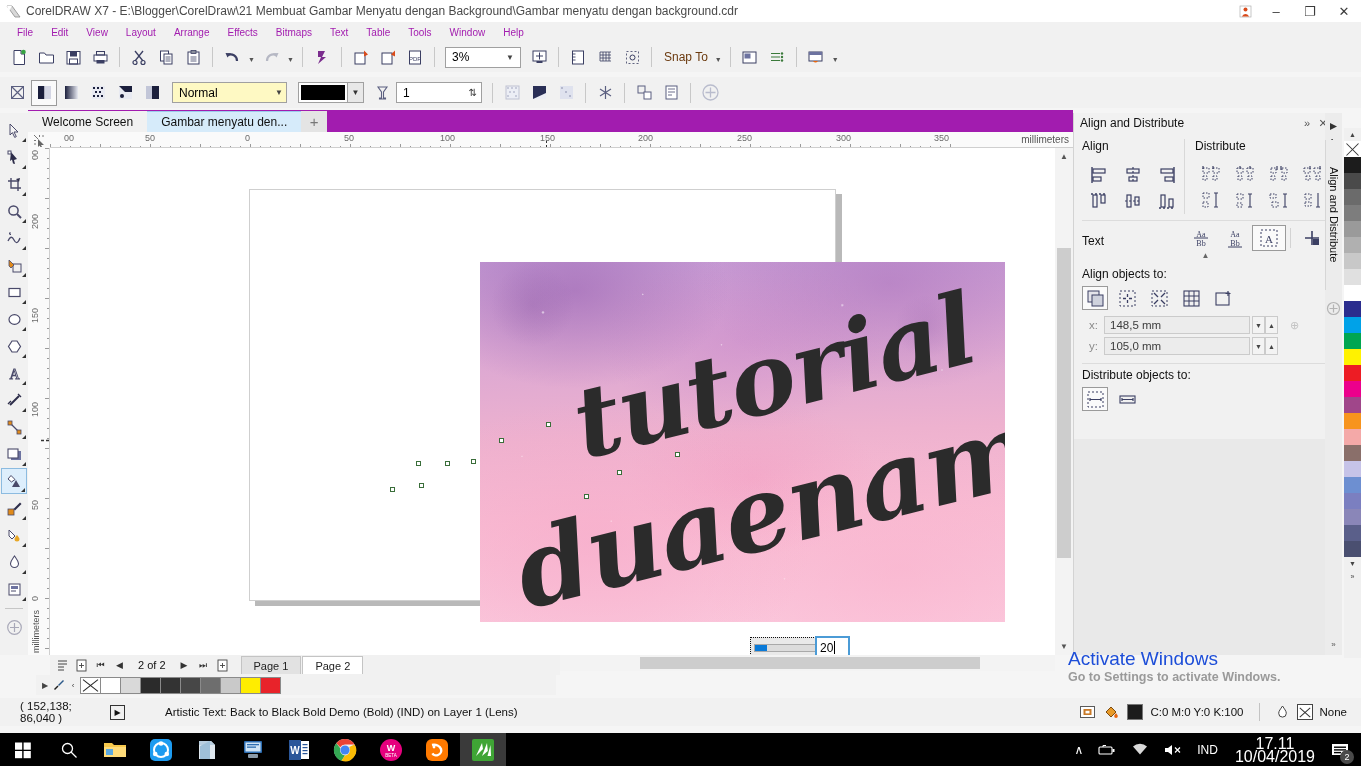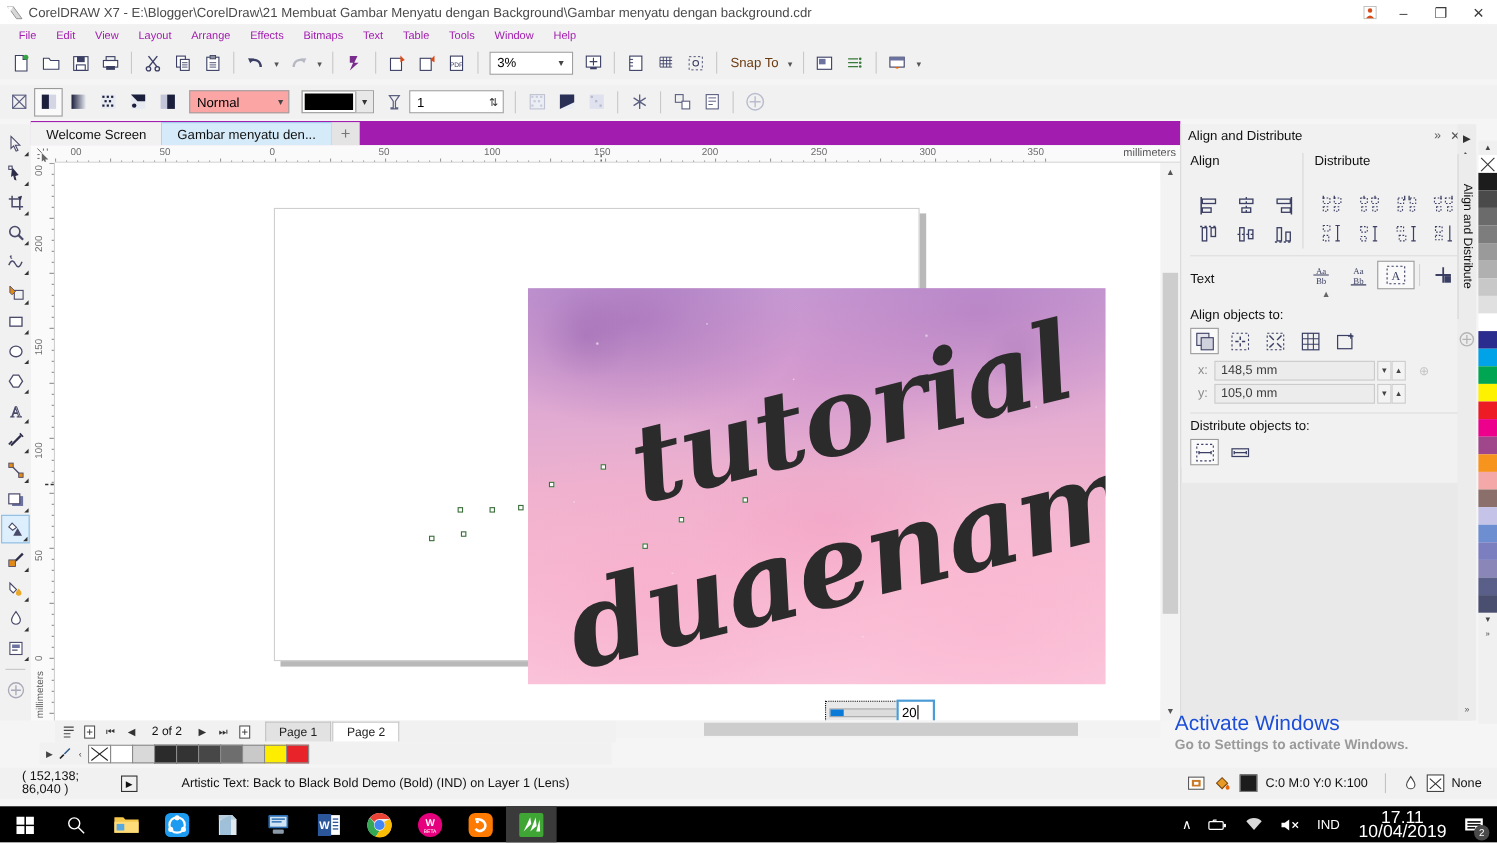--- a/index.html
+++ b/index.html
@@ -48,21 +48,21 @@
   .zoom-combo .cv { color:#000; }
   .zoom-combo .ca { font-size:8px; color:#444; padding-right:4px;}
   .snapto { font-size:12px; color:#6b3a0f; padding:0 4px 0 6px; white-space:nowrap; }
 
   
   .toolbar2 {
     position:absolute; top:77px; left:0; width:1361px; height:31px;
     background:#f1f1f1; display:flex; align-items:center; padding-left:4px; gap:1px;
   }
   .mode-combo {
-    width:91px; height:21px; background:#fca5a5; border:1px solid #a0a0a0;
+    width:115px; height:21px; background:#fef9c3; border:1px solid #a0a0a0;
     display:flex; align-items:center; justify-content:space-between; padding:0 3px 0 6px; font-size:12px; margin:0 6px;
   }
   .mode-combo .ca { font-size:8px; color:#444; }
   .color-combo { width:66px; height:21px; border:1px solid #a0a0a0; display:flex; margin:0 4px; background:#fff; }
   .color-combo .sw { flex:1; background:#000; border:2px solid #fff; }
   .color-combo .cb { width:16px; background:#e8e8e8; border-left:1px solid #a0a0a0; display:flex; align-items:center; justify-content:center; font-size:8px; color:#333;}
   .spin {
     width:86px; height:21px; background:#fff; border:1px solid #a0a0a0;
     display:flex; align-items:center; justify-content:space-between; padding:0 4px 0 6px; font-size:12px; margin-right:4px;
   }
@@ -223,21 +223,21 @@
   .docker-title {
     height:20px; display:flex; align-items:center; padding:0 6px; font-size:12px; color:#111;
     background:#f1f1f1;
   }
   .docker-title .t { flex:1; }
   .docker-title .ic { width:16px; text-align:center; color:#555; font-size:11px; }
   .dk-body { padding:6px 8px 0 8px; background:#f1f1f1; height:292px; }
   .dk-row { display:flex; }
   .dk-col-l { width:112px; }
   .dk-col-r { flex:1; border-left:1px solid #d8d8d8; padding-left:10px; }
-  .dk-head { font-size:12px; color:#111; margin-bottom:21px; }
+  .dk-head { font-size:12px; color:#111; margin-bottom:9px; }
   .icgrid { display:flex; gap:0; }
   .icbtn {
     width:34px; height:26px; display:flex; align-items:center; justify-content:center;
     border:1px solid transparent;
   }
   .icbtn.sel { border:1px solid #9a9a9a; background:#fafafa; }
   .dk-hr { height:1px; background:#dcdcdc; margin:6px 0 4px 0; }
   .dk-label { font-size:12px; color:#111; margin:4px 0 5px 0; }
   .collapser { text-align:center; font-size:8px; color:#666; height:12px; }
   .dk-field { display:flex; align-items:center; margin-bottom:3px; }

